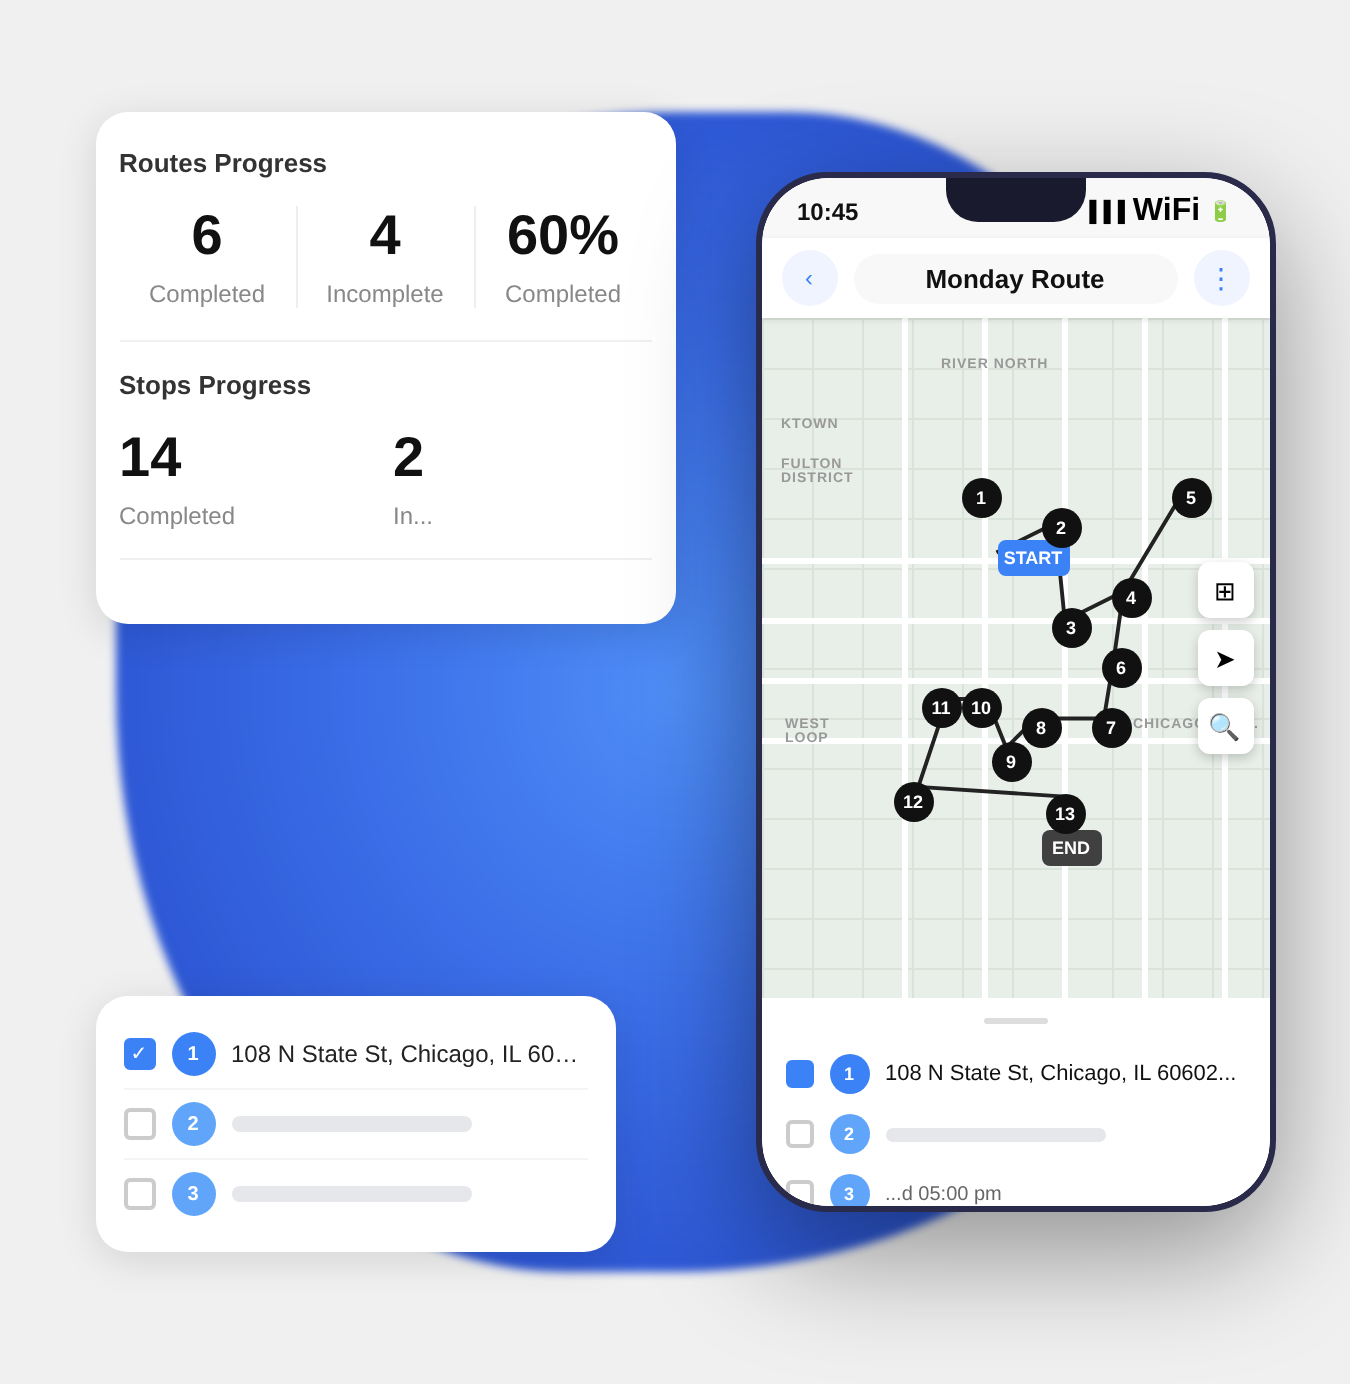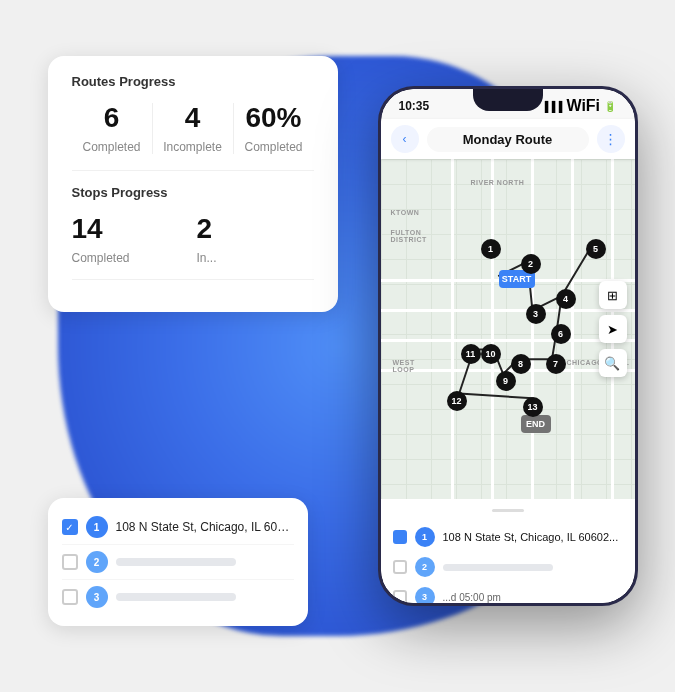--- a/index.html
+++ b/index.html
@@ -34,21 +34,21 @@
     }
 
     
     .card-panel {
       position: absolute;
       top: 30px;
       left: 20px;
       width: 290px;
       background: #fff;
       border-radius: 16px;
-      padding: 18px 24px;
+      padding: 18px 12px;
       box-shadow: 0 4px 20px rgba(0,0,0,0.12);
       z-index: 10;
     }
 
     .section-title {
       font-size: 13px;
       font-weight: 600;
       color: #333;
       margin-bottom: 14px;
     }
@@ -336,21 +336,21 @@
     .map-pin.start-pin {
       background: #3b82f6;
       border-radius: 4px;
       width: 36px;
       height: 18px;
       font-size: 9px;
       font-weight: 800;
     }
 
     .map-pin.end-pin {
-      background: #737373;
+      background: #404040;
       border-radius: 4px;
       width: 30px;
       height: 18px;
       font-size: 9px;
       font-weight: 800;
     }
 
     
     .map-controls {
       position: absolute;
@@ -507,21 +507,21 @@
       <div class="stop-pin pin-light-blue">3</div>
       <div class="stop-bar"></div>
     </div>
   </div>
 
   <div class="phone-mockup">
     <div class="phone-screen">
       <div class="notch"></div>
 
       <div class="phone-status-bar">
-        <span class="status-time">10:35</span>
+        <span class="status-time">10:45</span>
         <div class="status-icons">
           <span style="font-size:10px;">▐▐▐</span>
           <span style="font-size:16px;">WiFi</span>
           <span style="font-size:10px;">🔋</span>
         </div>
       </div>
 
       <div class="phone-nav-bar">
         <div class="back-btn">
           <span>‹</span>

